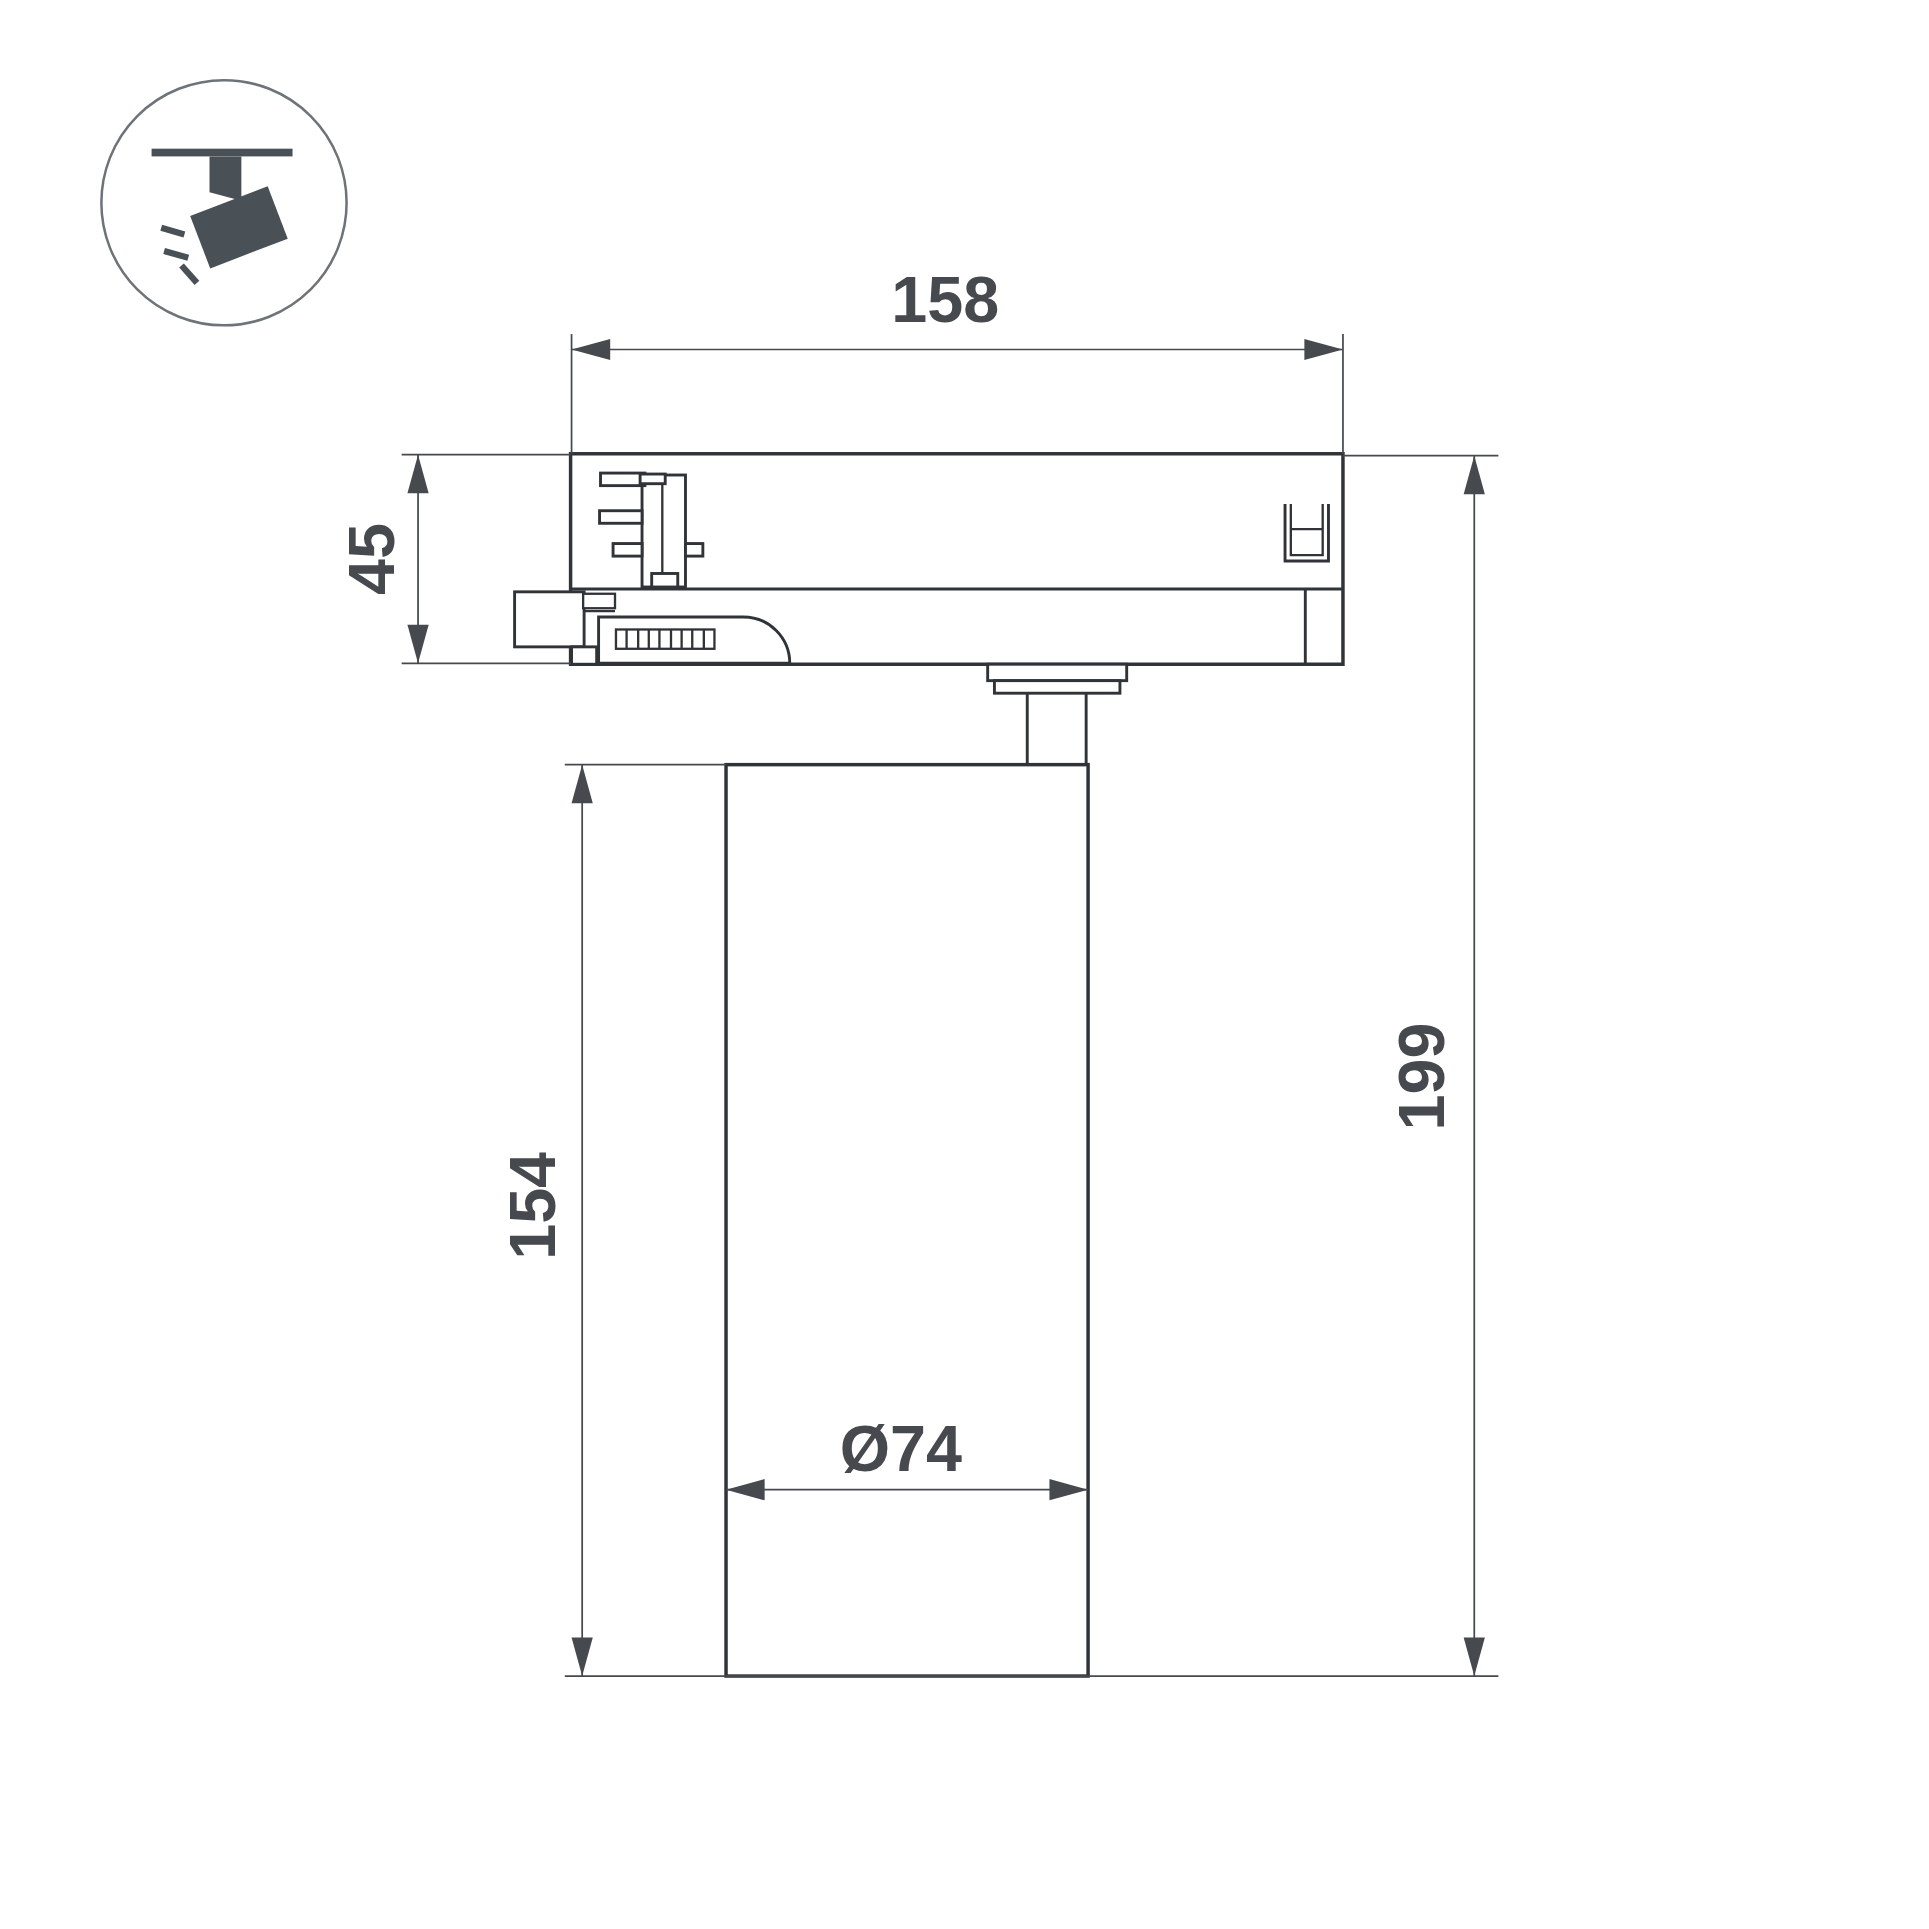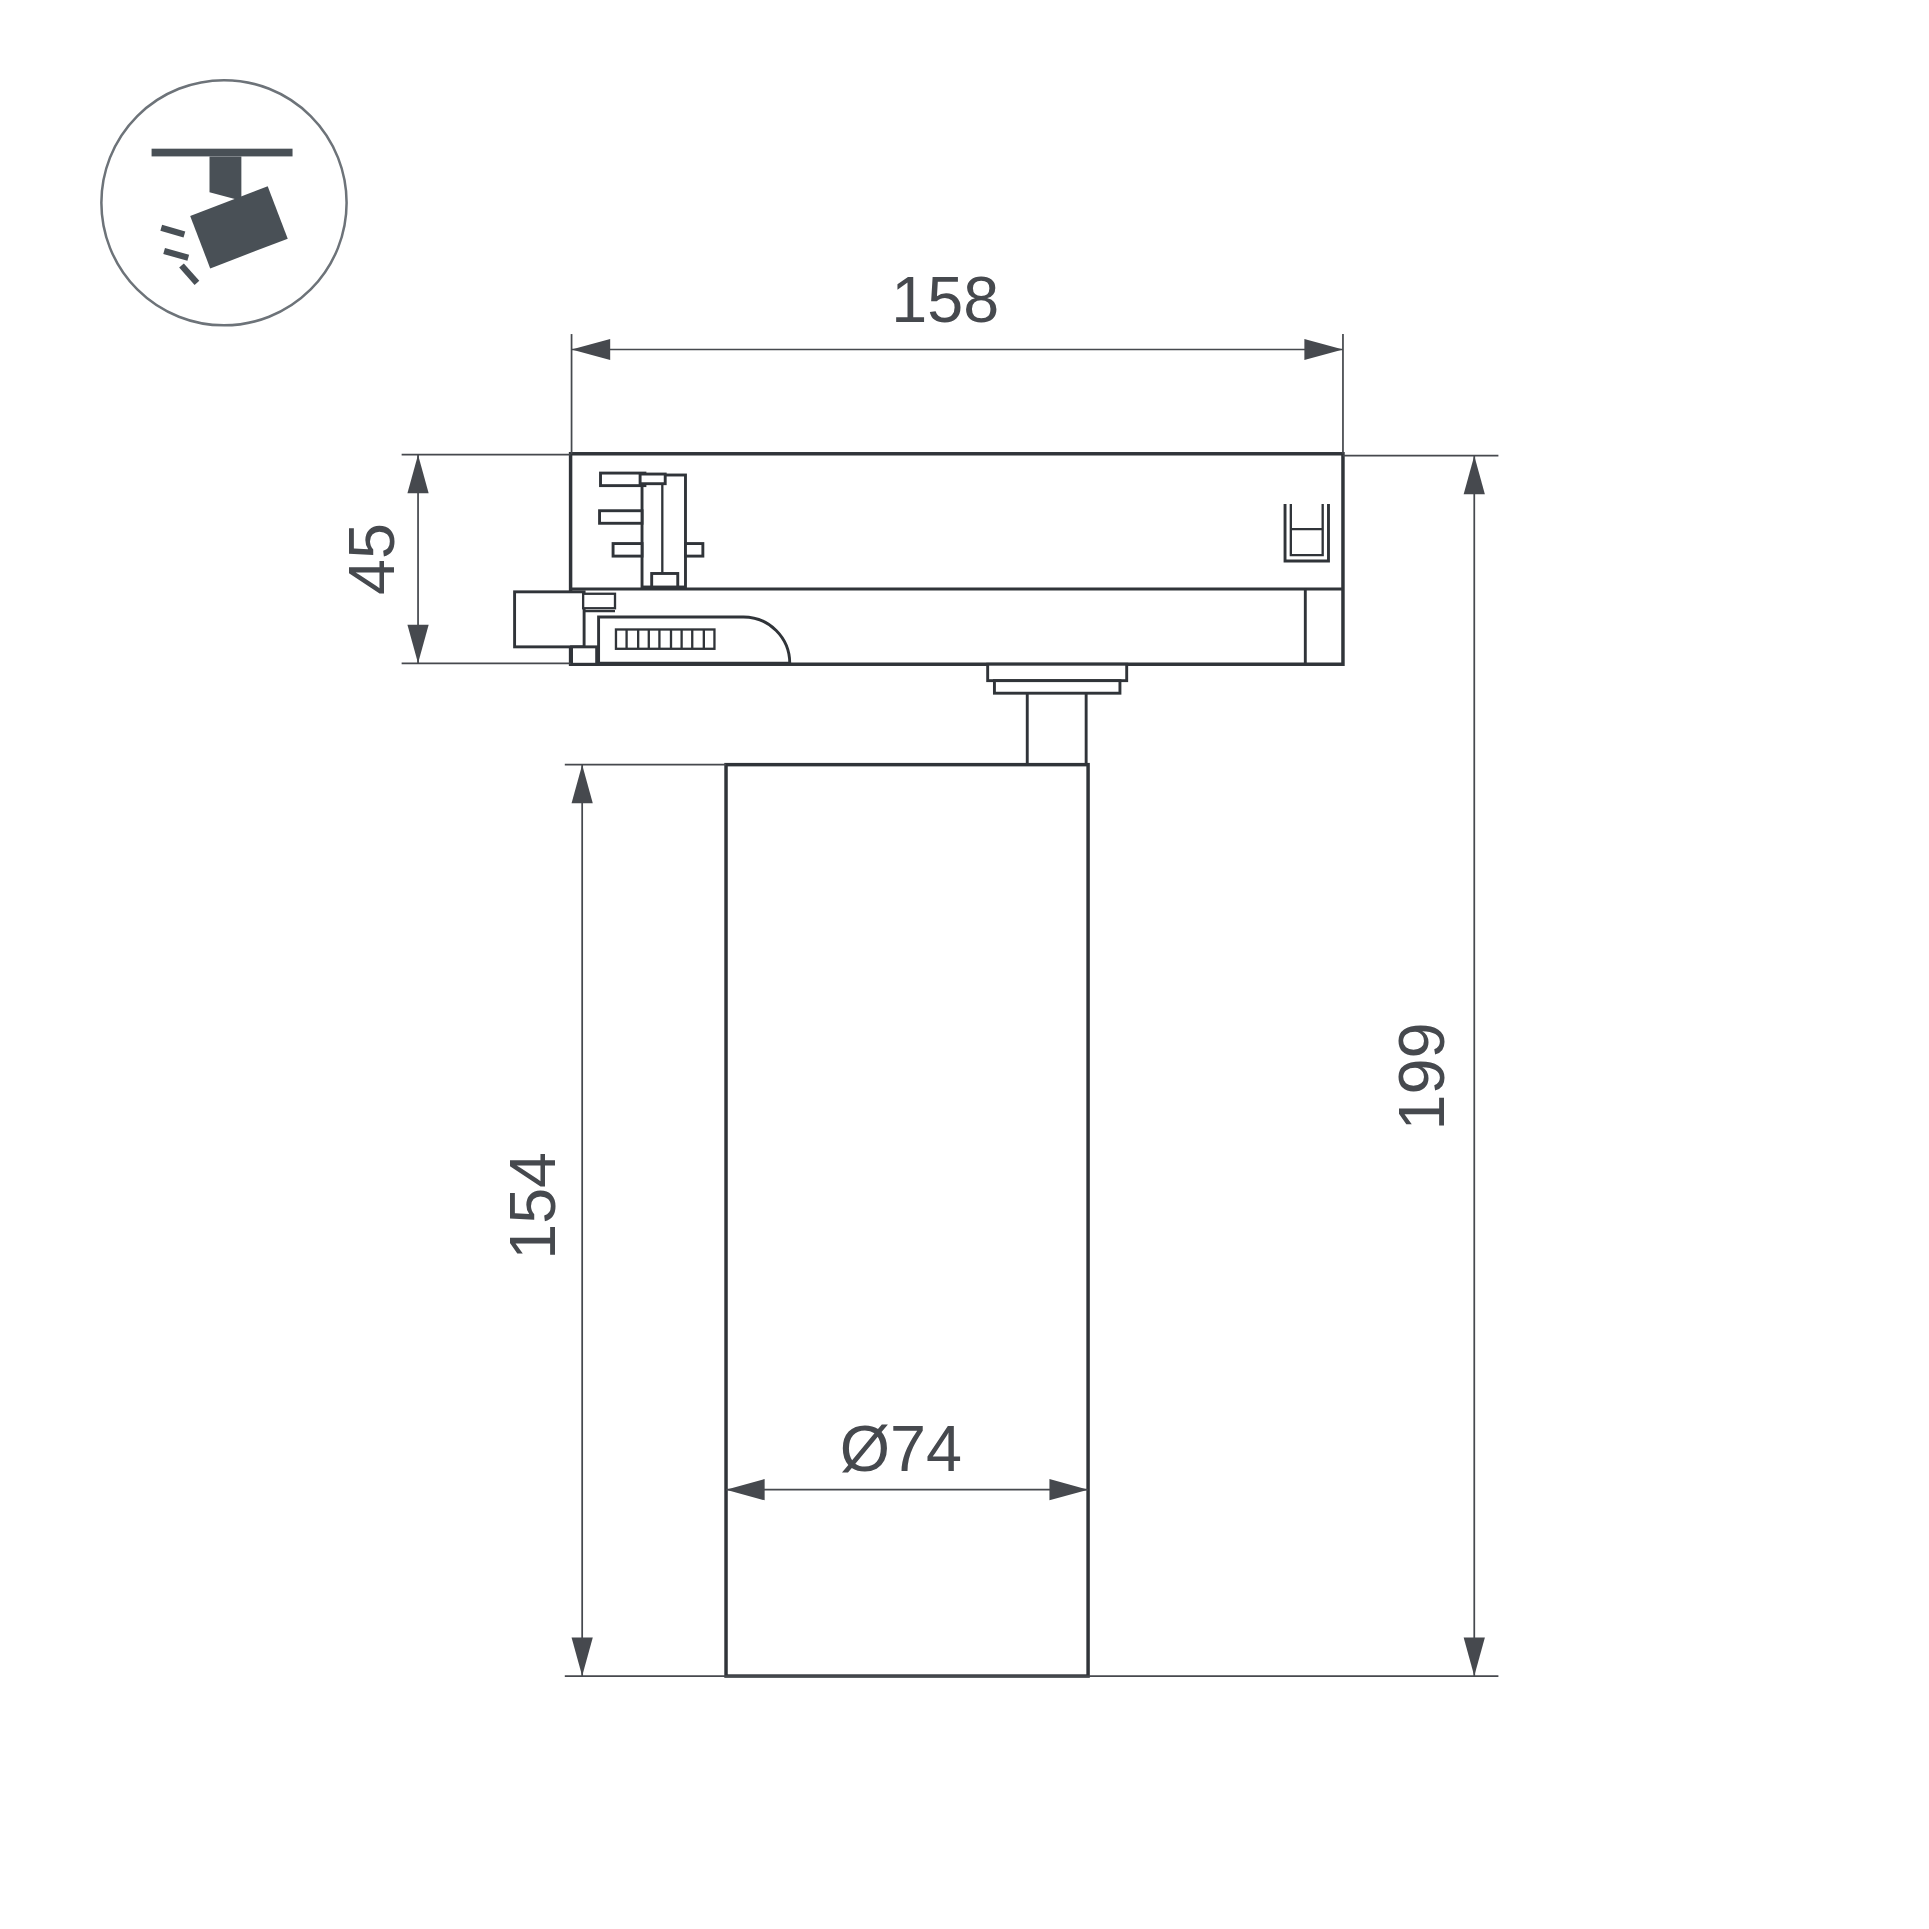--- a/index.html
+++ b/index.html
@@ -3,21 +3,21 @@
 <meta charset="utf-8">
 <style>
   :root{
     --line:#303439;
     --dim:#46494e;
     --icon:#495056;
     --circle:#6d7379;
     --bg:#ffffff;
   }
   html,body{margin:0;padding:0;background:var(--bg);}
-  .stage{width:1752px;height:1929px;background:var(--bg);position:relative;}
+  .stage{width:1752px;height:1929px;background:var(--bg);position:relative;font-weight:bold;}
   svg{display:block;}
   .obj   {stroke:var(--line);stroke-width:3;fill:none;}
   .obj2  {stroke:var(--line);stroke-width:2.4;fill:none;}
   .objw  {stroke:var(--line);stroke-width:3;fill:#fff;}
   .objw2 {stroke:var(--line);stroke-width:2.4;fill:#fff;}
   .objwT {stroke:var(--line);stroke-width:3.6;fill:#fff;}
   .dim   {stroke:var(--dim);stroke-width:1.8;fill:none;}
   .arr   {fill:var(--dim);stroke:none;}
   .dimtext{font-family:"Liberation Sans",sans-serif;font-size:67px;fill:var(--dim);}
   .icon-circle{fill:#fff;stroke:var(--circle);stroke-width:2.6;}

